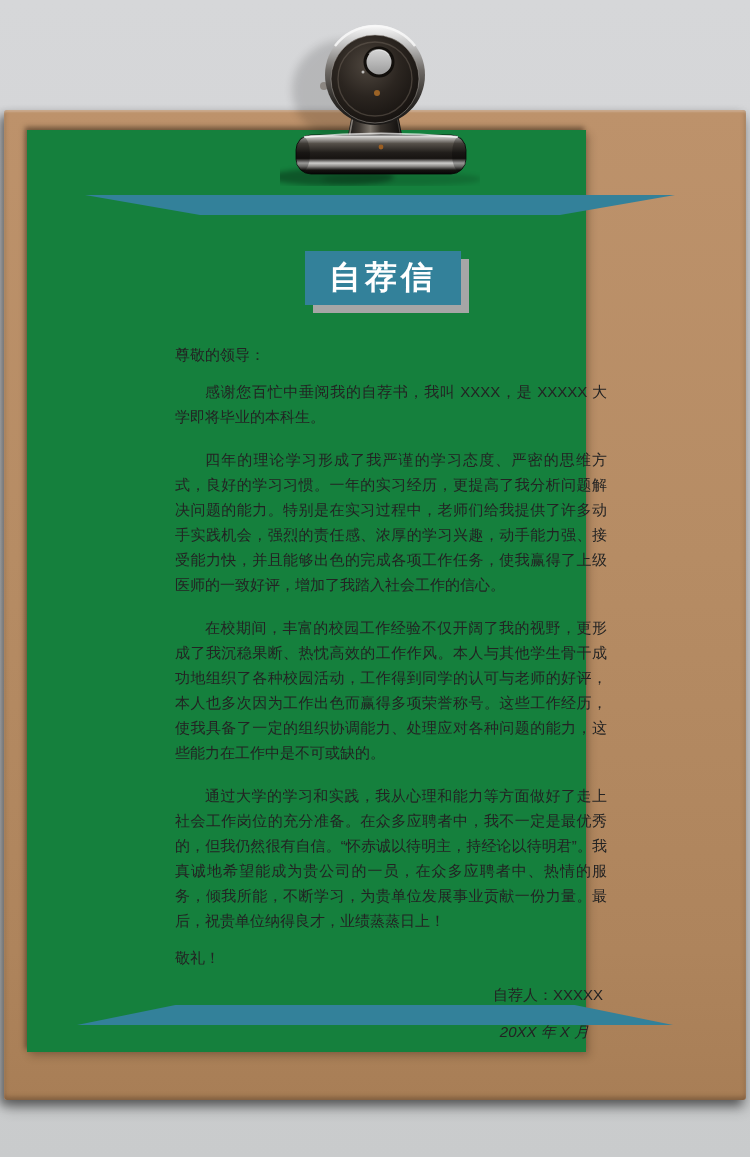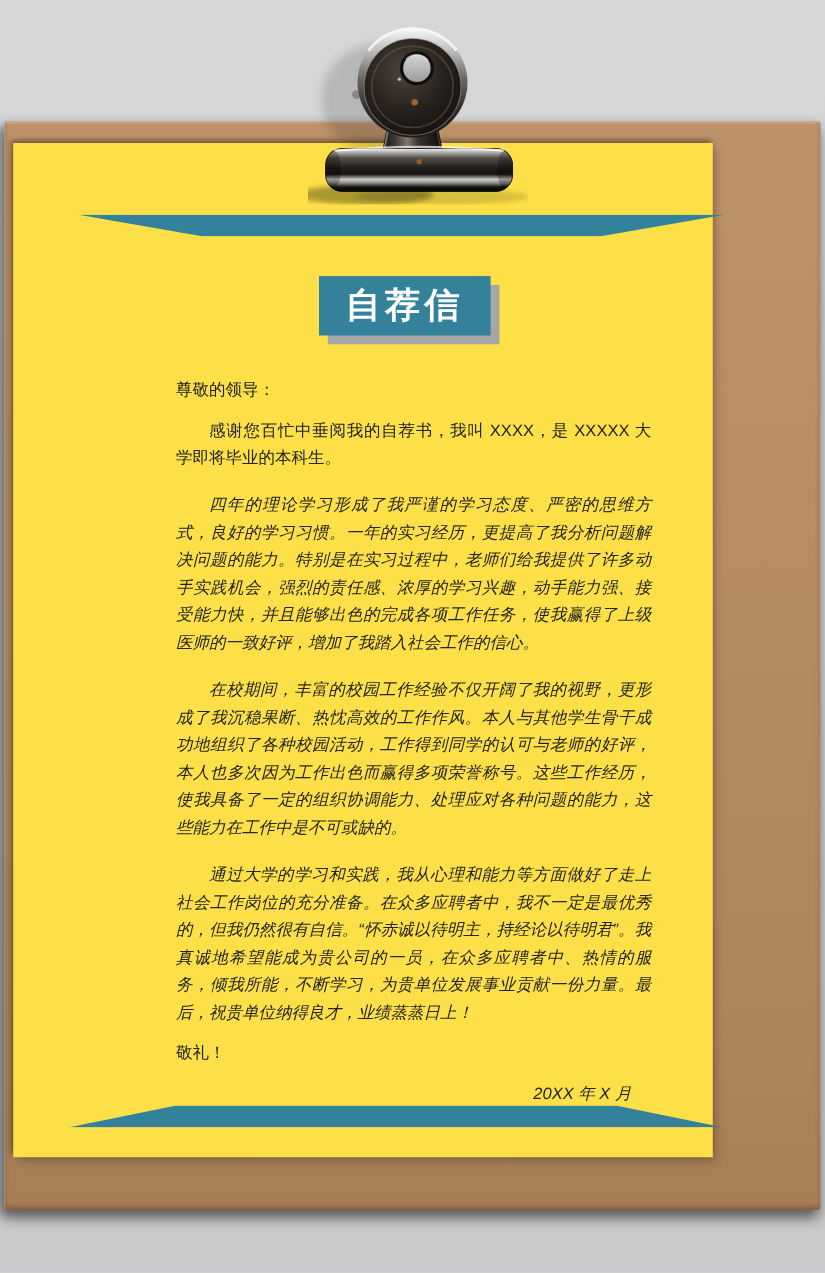--- a/index.html
+++ b/index.html
@@ -4,38 +4,38 @@
 <style>
   html,body{margin:0;padding:0;background:#cfd1d3;}
   .stage{position:relative;width:750px;height:1157px;overflow:hidden;
          font-family:"Liberation Sans","DejaVu Sans",sans-serif;}
   .wall{position:absolute;inset:0;
         background:linear-gradient(180deg,var(--wall-gray,#d6d7d9) 0%,#d1d2d4 55%,#c9cbcc 100%);}
   .clipboard{position:absolute;left:4px;top:110px;width:742px;height:990px;border-radius:3px;
         background:linear-gradient(180deg,#bd926b 0%,var(--board-tan,#b68c64) 45%,#ae845c 85%,#a87e56 100%);
         box-shadow:-5px 5px 10px rgba(0,0,0,0.38), 0 8px 14px rgba(0,0,0,0.30),
                    inset 0 2px 2px rgba(255,255,255,0.25), inset 0 -3px 5px rgba(80,55,35,0.45);}
-  .paper{position:absolute;left:12px;top:130px;width:636px;height:922px;background:#fde047;
+  .paper{position:absolute;left:27px;top:130px;width:559px;height:922px;background:#15803d;
         box-shadow:-2px -3px 5px rgba(55,38,24,0.55), 3px 4px 8px rgba(55,38,24,0.30);}
   .band{position:absolute;background:var(--accent-teal,#33819a);height:20px;}
   .band-top{left:58px;top:65px;width:590px;
         clip-path:polygon(0 0,100% 0,80.5% 100%,19.5% 100%);}
   .band-bottom{left:50px;top:875px;width:596px;
         clip-path:polygon(16.5% 0,83.5% 0,100% 100%,0 100%);}
   .title-box{position:absolute;left:278px;top:121px;width:156px;height:54px;
         background:var(--accent-teal,#33819a);
         box-shadow:8px 8px 0 var(--title-shadow,#a6a6a6);
         display:flex;align-items:center;justify-content:center;}
   .title-box span{color:#ffffff;font-size:32px;font-weight:bold;letter-spacing:4px;}
   .letter-body{position:absolute;left:136px;top:200px;width:456px;
         font-size:15px;line-height:25px;color:var(--text,#232323);text-align:justify;}
   .letter-body p{margin:12px;}
   .indent{text-indent:2em;}
   .gap{margin-top:19px !important;}
-  .para{margin-top:18px !important;font-style:italic;}
+  .para{margin-top:18px !important;}
   .sig{text-align:right;text-indent:0;}
   .sig-name{padding-right:4px;}
   .sig-date{padding-right:18px;font-style:italic;}
   .clip{position:absolute;left:280px;top:16px;width:200px;height:170px;z-index:6;}
 </style>
 </head>
 <body>
 
 <div class="stage">
   <div class="wall"></div>
@@ -48,20 +48,21 @@
       <span>自荐信</span>
     </div>
 
     <div class="letter-body">
       <p>尊敬的领导：</p>
       <p class="indent">感谢您百忙中垂阅我的自荐书，我叫 XXXX，是 XXXXX 大学即将毕业的本科生。</p>
       <p class="indent para">四年的理论学习形成了我严谨的学习态度、严密的思维方式，良好的学习习惯。一年的实习经历，更提高了我分析问题解决问题的能力。特别是在实习过程中，老师们给我提供了许多动手实践机会，强烈的责任感、浓厚的学习兴趣，动手能力强、接受能力快，并且能够出色的完成各项工作任务，使我赢得了上级医师的一致好评，增加了我踏入社会工作的信心。</p>
       <p class="indent para">在校期间，丰富的校园工作经验不仅开阔了我的视野，更形成了我沉稳果断、热忱高效的工作作风。本人与其他学生骨干成功地组织了各种校园活动，工作得到同学的认可与老师的好评，本人也多次因为工作出色而赢得多项荣誉称号。这些工作经历，使我具备了一定的组织协调能力、处理应对各种问题的能力，这些能力在工作中是不可或缺的。</p>
       <p class="indent para">通过大学的学习和实践，我从心理和能力等方面做好了走上社会工作岗位的充分准备。在众多应聘者中，我不一定是最优秀的，但我仍然很有自信。“怀赤诚以待明主，持经论以待明君”。我真诚地希望能成为贵公司的一员，在众多应聘者中、热情的服务，倾我所能，不断学习，为贵单位发展事业贡献一份力量。最后，祝贵单位纳得良才，业绩蒸蒸日上！</p>
       <p>敬礼！</p>
+      <p class="sig sig-name">自荐人：XXXXX</p>
       <p class="sig sig-date">20XX 年 X 月</p>
     </div>
 
     <div class="band band-bottom"></div>
   </div>
 
   <svg class="clip" viewBox="0 0 200 170" xmlns="http://www.w3.org/2000/svg">
     <defs>
       <linearGradient id="rimLin" x1="0" y1="0" x2="0" y2="1">
         <stop offset="0" stop-color="#fafafa"></stop>

